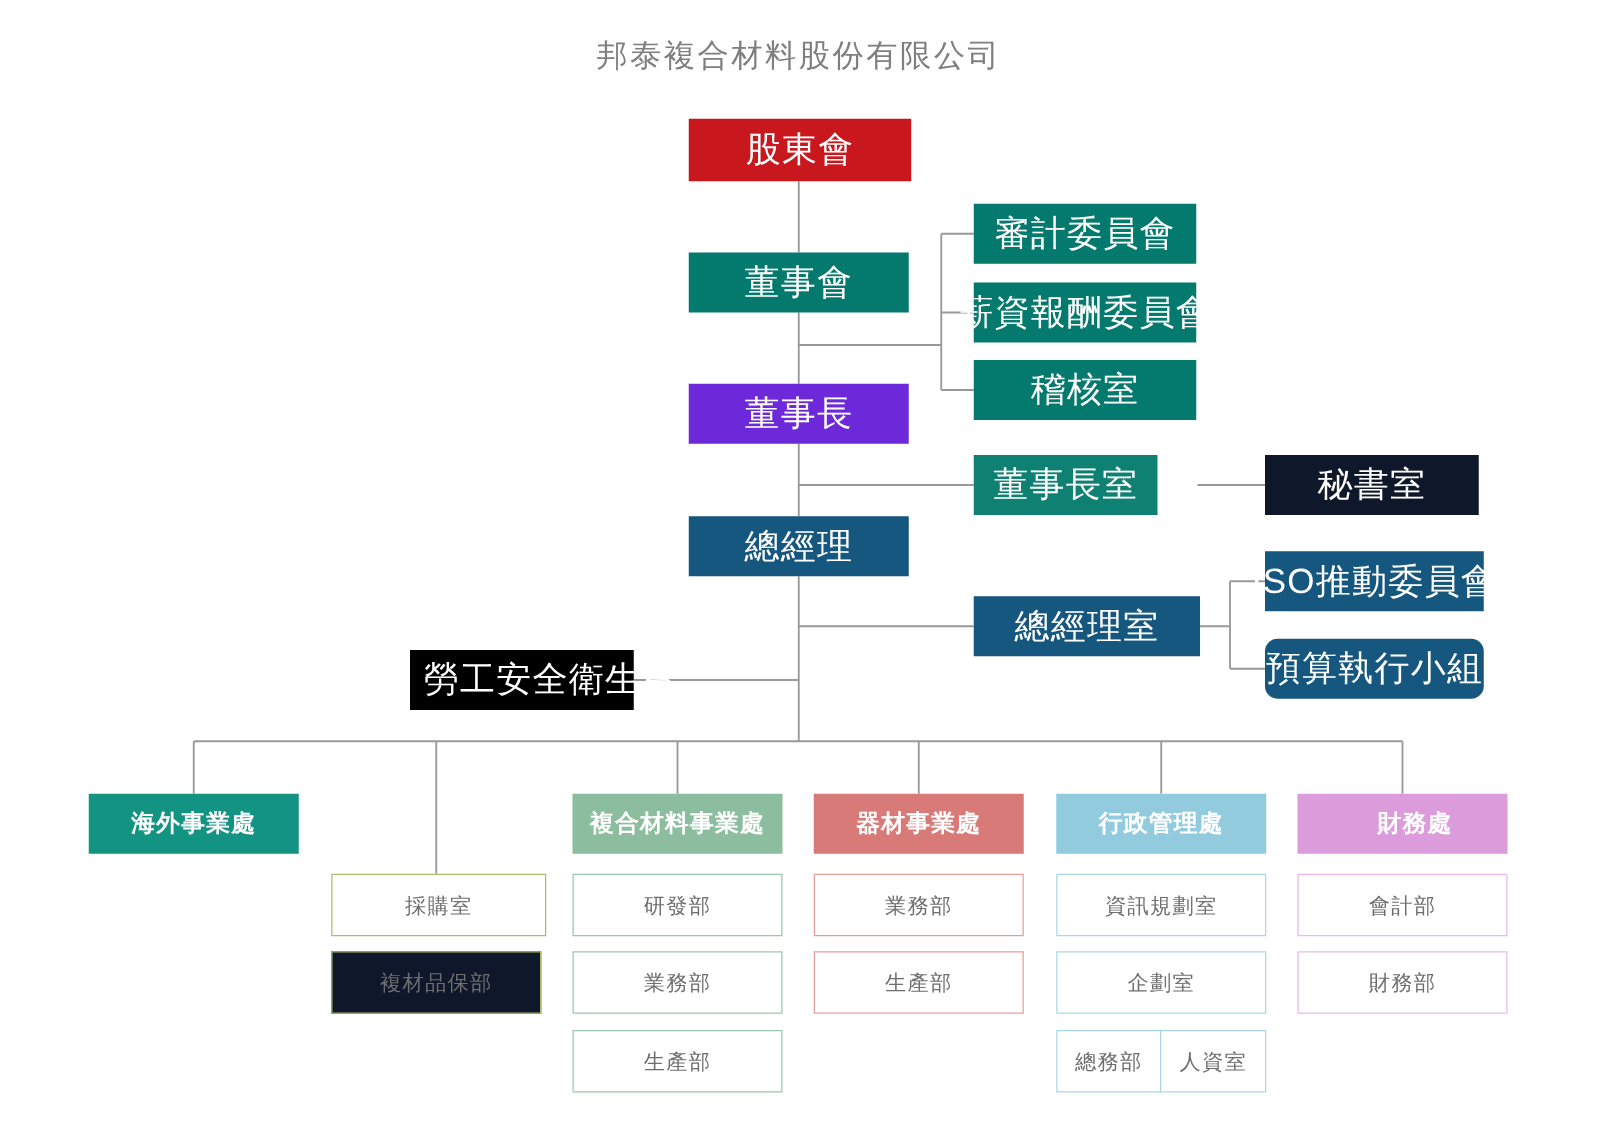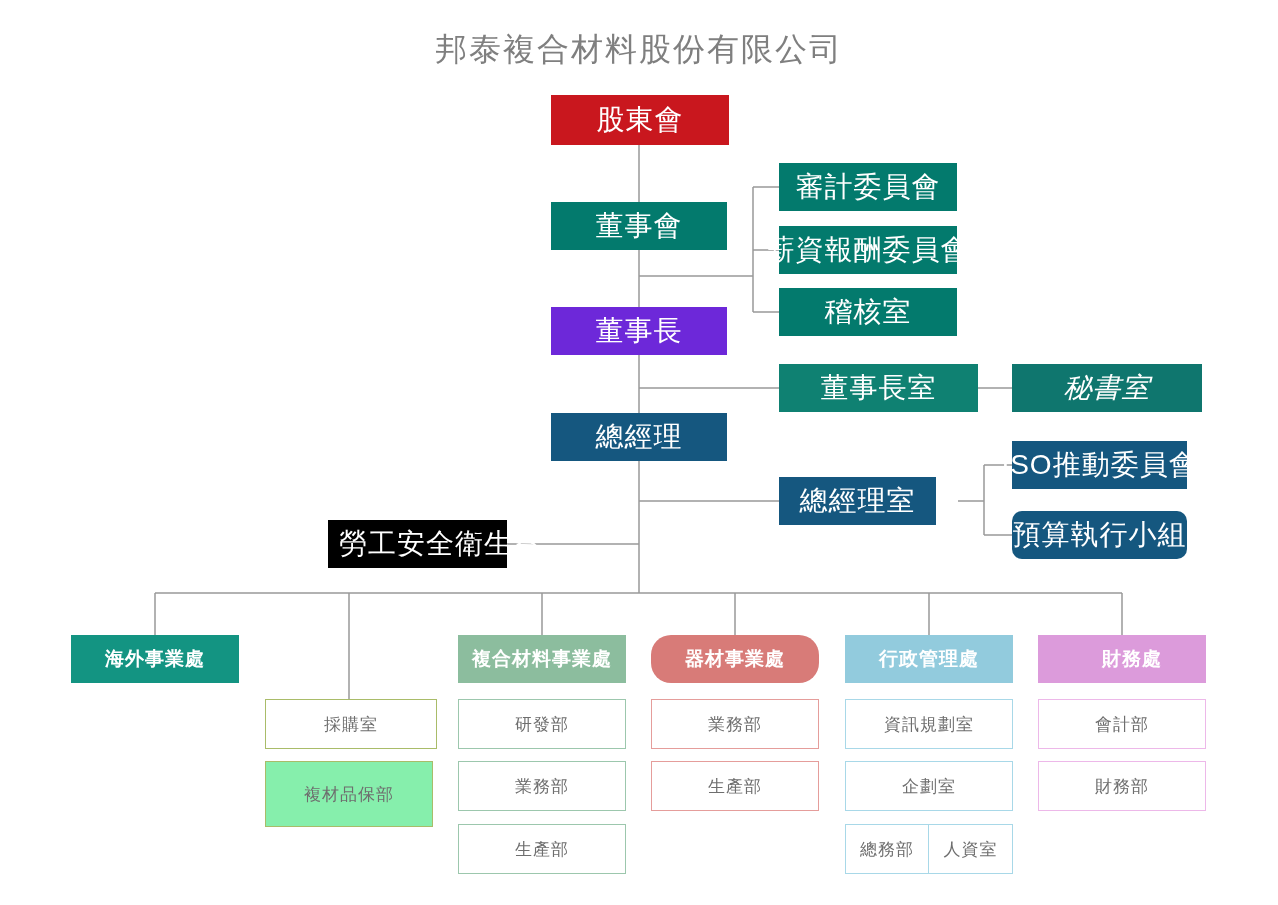--- a/index.html
+++ b/index.html
@@ -14,21 +14,21 @@
     height: 905px;
     background: #ffffff;
     overflow: hidden;
   }
   #company-title {
     position: absolute;
     left: 0;
     top: 28px;
     width: 1278px;
     text-align: center;
-    font-size: 32px;
+    font-size: 25px;
     letter-spacing: 2px;
     color: #7f7f7f;
   }
   #connector-svg {
     position: absolute;
     left: 0;
     top: 0;
   }
   .node {
     position: absolute;
@@ -81,34 +81,34 @@
       <line x1="1122" y1="593" x2="1122" y2="635" stroke="#999999" stroke-width="1.5"></line>
     </svg>
   <div id="company-title">邦泰複合材料股份有限公司</div>
   <div id="nodes-layer">
       <div class="node" style="left: 551px; top: 95px; width: 178px; height: 50px; background: rgb(201, 23, 30); color: rgb(255, 255, 255);">股東會</div>
       <div class="node" style="left: 551px; top: 202px; width: 176px; height: 48px; background: rgb(3, 122, 109); color: rgb(255, 255, 255);">董事會</div>
       <div class="node" style="left: 779px; top: 163px; width: 178px; height: 48px; background: rgb(3, 122, 109); color: rgb(255, 255, 255);">審計委員會</div>
       <div class="node" style="left: 779px; top: 226px; width: 178px; height: 48px; background: rgb(3, 122, 109); color: rgb(255, 255, 255);">薪資報酬委員會</div>
       <div class="node" style="left: 779px; top: 288px; width: 178px; height: 48px; background: rgb(3, 122, 109); color: rgb(255, 255, 255);">稽核室</div>
       <div class="node" style="left: 551px; top: 307px; width: 176px; height: 48px; background: #6d28d9; color: rgb(255, 255, 255);">董事長</div>
-      <div class="node" style="left: 779px; top: 364px; width: 199px; height: 48px; background: rgb(15, 129, 114); color: rgb(255, 255, 255);">董事長室</div>
-      <div class="node" style="left: 1012px; top: 364px; width: 190px; height: 48px; background: #0f766e; color: rgb(255, 255, 255); font-style: italic;">秘書室</div>
+      <div class="node" style="left: 779px; top: 364px; width: 147px; height: 48px; background: rgb(15, 129, 114); color: rgb(255, 255, 255);">董事長室</div>
+      <div class="node" style="left: 1012px; top: 364px; width: 171px; height: 48px; background: #0f172a; color: rgb(255, 255, 255);">秘書室</div>
       <div class="node" style="left: 551px; top: 413px; width: 176px; height: 48px; background: rgb(21, 87, 127); color: rgb(255, 255, 255);">總經理</div>
-      <div class="node" style="left: 779px; top: 477px; width: 157px; height: 48px; background: rgb(21, 87, 127); color: rgb(255, 255, 255);">總經理室</div>
+      <div class="node" style="left: 779px; top: 477px; width: 181px; height: 48px; background: rgb(21, 87, 127); color: rgb(255, 255, 255);">總經理室</div>
       <div class="node" style="left: 1012px; top: 441px; width: 175px; height: 48px; background: rgb(21, 87, 127); color: rgb(255, 255, 255);">ISO推動委員會</div>
       <div class="node" style="left: 1012px; top: 511px; width: 175px; height: 48px; background: rgb(21, 87, 127); color: rgb(255, 255, 255); border-radius: 10px;">預算執行小組</div>
       <div class="node" style="left: 328px; top: 520px; width: 179px; height: 48px; background: #000000; color: rgb(255, 255, 255); padding-left: 46px;">勞工安全衛生室</div>
       <div class="node division" style="left: 71px; top: 635px; width: 168px; height: 48px; background: rgb(19, 148, 130); color: rgb(255, 255, 255);">海外事業處</div>
       <div class="node division" style="left: 458px; top: 635px; width: 168px; height: 48px; background: rgb(140, 189, 158); color: rgb(255, 255, 255);">複合材料事業處</div>
-      <div class="node division" style="left: 651px; top: 635px; width: 168px; height: 48px; background: rgb(216, 123, 120); color: rgb(255, 255, 255); border-radius: 20px;">器材事業處</div>
+      <div class="node division" style="left: 651px; top: 635px; width: 168px; height: 48px; background: rgb(216, 123, 120); color: rgb(255, 255, 255);">器材事業處</div>
       <div class="node division" style="left: 845px; top: 635px; width: 168px; height: 48px; background: rgb(146, 203, 221); color: rgb(255, 255, 255);">行政管理處</div>
       <div class="node division" style="left: 1038px; top: 635px; width: 168px; height: 48px; background: rgb(220, 155, 219); color: rgb(255, 255, 255); padding-left: 20px;">財務處</div>
       <div class="node sub" style="left: 265px; top: 699px; width: 172px; height: 50px; background: rgb(255, 255, 255); color: rgb(110, 110, 110); border: 1.5px solid rgb(169, 188, 105);">採購室</div>
-      <div class="node sub" style="left: 265px; top: 761px; width: 168px; height: 66px; background: #86efac; color: rgb(110, 110, 110); border: 1.5px solid rgb(169, 188, 105);">複材品保部</div>
+      <div class="node sub" style="left: 265px; top: 761px; width: 168px; height: 50px; background: #0f172a; color: rgb(110, 110, 110); border: 1.5px solid rgb(169, 188, 105);">複材品保部</div>
       <div class="node sub" style="left: 458px; top: 699px; width: 168px; height: 50px; background: rgb(255, 255, 255); color: rgb(110, 110, 110); border: 1.5px solid rgb(156, 199, 173);">研發部</div>
       <div class="node sub" style="left: 458px; top: 761px; width: 168px; height: 50px; background: rgb(255, 255, 255); color: rgb(110, 110, 110); border: 1.5px solid rgb(156, 199, 173);">業務部</div>
       <div class="node sub" style="left: 458px; top: 824px; width: 168px; height: 50px; background: rgb(255, 255, 255); color: rgb(110, 110, 110); border: 1.5px solid rgb(156, 199, 173);">生產部</div>
       <div class="node sub" style="left: 651px; top: 699px; width: 168px; height: 50px; background: rgb(255, 255, 255); color: rgb(110, 110, 110); border: 1.5px solid rgb(229, 157, 155);">業務部</div>
       <div class="node sub" style="left: 651px; top: 761px; width: 168px; height: 50px; background: rgb(255, 255, 255); color: rgb(110, 110, 110); border: 1.5px solid rgb(229, 157, 155);">生產部</div>
       <div class="node sub" style="left: 845px; top: 699px; width: 168px; height: 50px; background: rgb(255, 255, 255); color: rgb(110, 110, 110); border: 1.5px solid rgb(168, 216, 232);">資訊規劃室</div>
       <div class="node sub" style="left: 845px; top: 761px; width: 168px; height: 50px; background: rgb(255, 255, 255); color: rgb(110, 110, 110); border: 1.5px solid rgb(168, 216, 232);">企劃室</div>
       <div class="node sub" style="left: 845px; top: 824px; width: 84px; height: 50px; background: rgb(255, 255, 255); color: rgb(110, 110, 110); border: 1.5px solid rgb(168, 216, 232);">總務部</div>
       <div class="node sub" style="left: 928px; top: 824px; width: 85px; height: 50px; background: rgb(255, 255, 255); color: rgb(110, 110, 110); border: 1.5px solid rgb(168, 216, 232);">人資室</div>
       <div class="node sub" style="left: 1038px; top: 699px; width: 168px; height: 50px; background: rgb(255, 255, 255); color: rgb(110, 110, 110); border: 1.5px solid rgb(237, 184, 233);">會計部</div>

